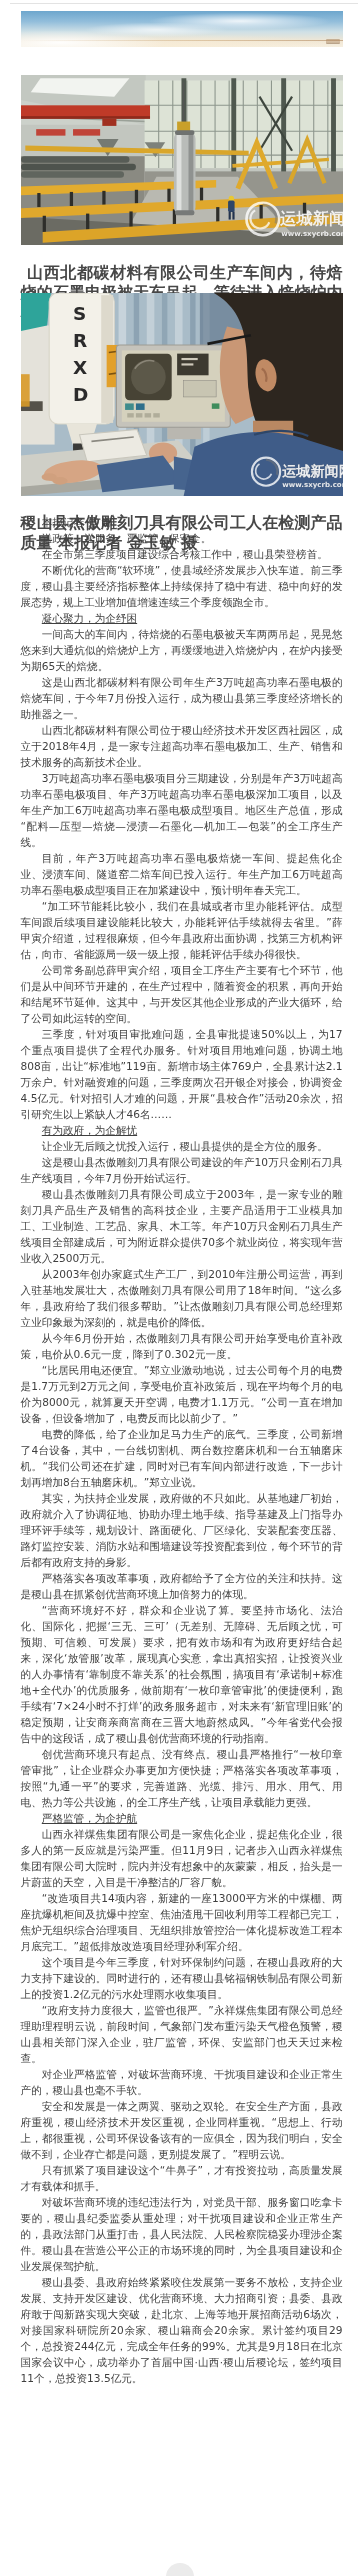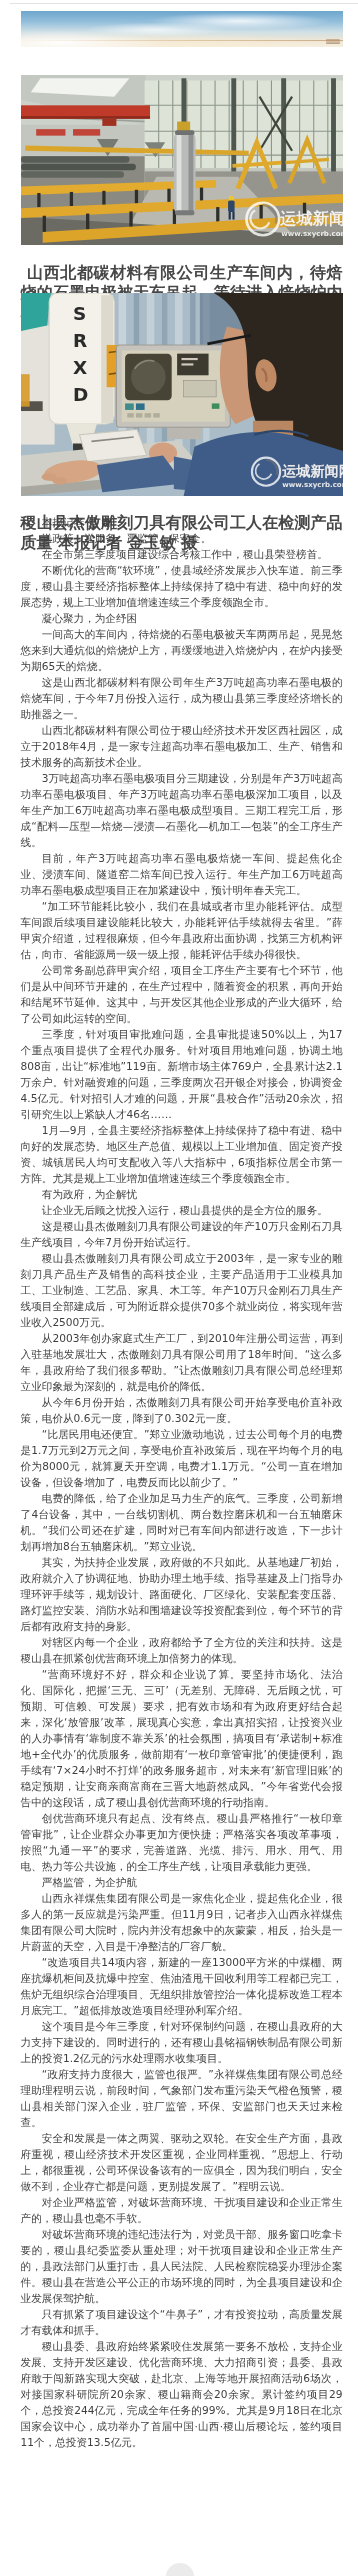--- a/index.html
+++ b/index.html
@@ -31,21 +31,21 @@
     text-align:justify;
   }
   .caption-1 { top:247px; text-indent:0.4em; }
   .caption-2 { top:497px; }
   .article {
     position:absolute; top:514px; left:20.6px; width:322px;
     font-size:10.6px; line-height:16px; color:#3f3f3f; text-align:justify;
   }
   .article p { margin:0; text-indent:2em; }
   .byline { font-weight:normal; }
-  .subhead { font-weight:normal; }
+  .subhead { font-weight:normal;text-decoration:underline; }
   .bottom-circle {
     position:absolute; left:166px; bottom:-15px; width:28px; height:28px;
     border-radius:50%; background:#ebebeb;
   }
   .wm-title { font-size:30px; font-weight:bold; fill:rgba(255,255,255,0.88);
     stroke:rgba(110,110,110,0.45); stroke-width:1px; paint-order:stroke; }
   .wm-url { font-size:13px; font-weight:bold; fill:rgba(255,255,255,0.85);
     stroke:rgba(110,110,110,0.4); stroke-width:0.8px; paint-order:stroke; }
   .wm-title-sm { font-size:26px; }
   .machine-letter { font-size:34px; font-weight:bold; fill:#2b2b2b; }
@@ -298,46 +298,45 @@
 
   <div class="article" id="article-body">
     <p class="byline">本报记者 范 娜</p>
   <p class="para">送政策、送服务、严监管、保安全。</p>
       <p class="para">在全市第三季度项目建设综合考核工作中，稷山县荣登榜首。</p>
       <p class="para">不断优化的营商“软环境”，使县域经济发展步入快车道。前三季度，稷山县主要经济指标整体上持续保持了稳中有进、稳中向好的发展态势，规上工业增加值增速连续三个季度领跑全市。</p>
       <p class="subhead">凝心聚力，为企纾困</p>
       <p class="para">一间高大的车间内，待焙烧的石墨电极被天车两两吊起，晃晃悠悠来到大通炕似的焙烧炉上方，再缓缓地进入焙烧炉内，在炉内接受为期65天的焙烧。</p>
       <p class="para">这是山西北都碳材料有限公司年生产3万吨超高功率石墨电极的焙烧车间，于今年7月份投入运行，成为稷山县第三季度经济增长的助推器之一。</p>
       <p class="para">山西北都碳材料有限公司位于稷山经济技术开发区西社园区，成立于2018年4月，是一家专注超高功率石墨电极加工、生产、销售和技术服务的高新技术企业。</p>
-      <p class="para">3万吨超高功率石墨电极项目分三期建设，分别是年产3万吨超高功率石墨电极项目、年产3万吨超高功率石墨电极深加工项目，以及年生产加工6万吨超高功率石墨电极成型项目。三期工程完工后，形成“配料—压型—焙烧—浸渍—石墨化—机加工—包装”的全工序生产线。</p>
+      <p class="para">3万吨超高功率石墨电极项目分三期建设，分别是年产3万吨超高功率石墨电极项目、年产3万吨超高功率石墨电极深加工项目，以及年生产加工6万吨超高功率石墨电极成型项目。地区生产总值，形成“配料—压型—焙烧—浸渍—石墨化—机加工—包装”的全工序生产线。</p>
       <p class="para">目前，年产3万吨超高功率石墨电极焙烧一车间、提起焦化企业、浸渍车间、隧道窑二焙车间已投入运行。年生产加工6万吨超高功率石墨电极成型项目正在加紧建设中，预计明年春天完工。</p>
       <p class="para">“加工环节能耗比较小，我们在县城或者市里办能耗评估。成型车间跟后续项目建设能耗比较大，办能耗评估手续就得去省里。”薛甲寅介绍道，过程很麻烦，但今年县政府出面协调，找第三方机构评估，向市、省能源局一级一级上报，能耗评估手续办得很快。</p>
       <p class="para">公司常务副总薛甲寅介绍，项目全工序生产主要有七个环节，他们是从中间环节开建的，在生产过程中，随着资金的积累，再向开始和结尾环节延伸。这其中，与开发区其他企业形成的产业大循环，给了公司如此运转的空间。</p>
       <p class="para">三季度，针对项目审批难问题，全县审批提速50%以上，为17个重点项目提供了全程代办服务。针对项目用地难问题，协调土地808亩，出让“标准地”119亩。新增市场主体769户，全县累计达2.1万余户。针对融资难的问题，三季度两次召开银企对接会，协调资金4.5亿元。针对招引人才难的问题，开展“县校合作”活动20余次，招引研究生以上紧缺人才46名……</p>
-      <p class="para">1月—9月，全县主要经济指标整体上持续保持了稳中有进、稳中向好的发展态势。地区生产总值、规模以上工业增加值、固定资产投资、城镇居民人均可支配收入等八大指标中，6项指标位居全市第一方阵。尤其是规上工业增加值增速连续三个季度领跑全市。</p>
       <p class="subhead">有为政府，为企解忧</p>
       <p class="para">让企业无后顾之忧投入运行，稷山县提供的是全方位的服务。</p>
       <p class="para">这是稷山县杰傲雕刻刀具有限公司建设的年产10万只金刚石刀具生产线项目，今年7月份开始试运行。</p>
       <p class="para">稷山县杰傲雕刻刀具有限公司成立于2003年，是一家专业的雕刻刀具产品生产及销售的高科技企业，主要产品适用于工业模具加工、工业制造、工艺品、家具、木工等。年产10万只金刚石刀具生产线项目全部建成后，可为附近群众提供70多个就业岗位，将实现年营业收入2500万元。</p>
       <p class="para">从2003年创办家庭式生产工厂，到2010年注册公司运营，再到入驻基地发展壮大，杰傲雕刻刀具有限公司用了18年时间。“这么多年，县政府给了我们很多帮助。”让杰傲雕刻刀具有限公司总经理郑立业印象最为深刻的，就是电价的降低。</p>
       <p class="para">从今年6月份开始，杰傲雕刻刀具有限公司开始享受电价直补政策，电价从0.6元一度，降到了0.302元一度。</p>
       <p class="para">“比居民用电还便宜。”郑立业激动地说，过去公司每个月的电费是1.7万元到2万元之间，享受电价直补政策后，现在平均每个月的电价为8000元，就算夏天开空调，电费才1.1万元。“公司一直在增加设备，但设备增加了，电费反而比以前少了。”</p>
       <p class="para">电费的降低，给了企业加足马力生产的底气。三季度，公司新增了4台设备，其中，一台线切割机、两台数控磨床机和一台五轴磨床机。“我们公司还在扩建，同时对已有车间内部进行改造，下一步计划再增加8台五轴磨床机。”郑立业说。</p>
       <p class="para">其实，为扶持企业发展，政府做的不只如此。从基地建厂初始，政府就介入了协调征地、协助办理土地手续、指导基建及上门指导办理环评手续等，规划设计、路面硬化、厂区绿化、安装配套变压器、路灯监控安装、消防水站和围墙建设等投资配套到位，每个环节的背后都有政府支持的身影。</p>
-      <p class="para">对辖区内每一个企业，政府都给予了全方位的关注和扶持。这是稷山县在抓紧创优营商环境上加倍努力的体现。</p>
+      <p class="para">严格落实各项改革事项，政府都给予了全方位的关注和扶持。这是稷山县在抓紧创优营商环境上加倍努力的体现。</p>
       <p class="para">“营商环境好不好，群众和企业说了算。要坚持市场化、法治化、国际化，把握‘三无、三可’（无差别、无障碍、无后顾之忧，可预期、可信赖、可发展）要求，把有效市场和有为政府更好结合起来，深化‘放管服’改革，展现真心实意，拿出真招实招，让投资兴业的人办事情有‘靠制度不靠关系’的社会氛围，搞项目有‘承诺制+标准地+全代办’的优质服务，做前期有‘一枚印章管审批’的便捷便利，跑手续有‘7×24小时不打烊’的政务服务超市，对未来有‘新官理旧账’的稳定预期，让安商亲商富商在三晋大地蔚然成风。”今年省党代会报告中的这段话，成了稷山县创优营商环境的行动指南。</p>
       <p class="para">创优营商环境只有起点、没有终点。稷山县严格推行“一枚印章管审批”，让企业群众办事更加方便快捷；严格落实各项改革事项，按照“九通一平”的要求，完善道路、光缆、排污、用水、用气、用电、热力等公共设施，的全工序生产线，让项目承载能力更强。</p>
       <p class="subhead">严格监管，为企护航</p>
       <p class="para">山西永祥煤焦集团有限公司是一家焦化企业，提起焦化企业，很多人的第一反应就是污染严重。但11月9日，记者步入山西永祥煤焦集团有限公司大院时，院内并没有想象中的灰蒙蒙，相反，抬头是一片蔚蓝的天空，入目是干净整洁的厂容厂貌。</p>
       <p class="para">“改造项目共14项内容，新建的一座13000平方米的中煤棚、两座抗爆机柜间及抗爆中控室、焦油渣甩干回收利用等工程都已完工，焦炉无组织综合治理项目、无组织排放管控治一体化提标改造工程本月底完工。”超低排放改造项目经理孙利军介绍。</p>
       <p class="para">这个项目是今年三季度，针对环保制约问题，在稷山县政府的大力支持下建设的。同时进行的，还有稷山县铭福钢铁制品有限公司新上的投资1.2亿元的污水处理雨水收集项目。</p>
       <p class="para">“政府支持力度很大，监管也很严。”永祥煤焦集团有限公司总经理助理程明云说，前段时间，气象部门发布重污染天气橙色预警，稷山县相关部门深入企业，驻厂监管，环保、安监部门也天天过来检查。</p>
+      <p class="para">对企业严格监管，对破坏营商环境、干扰项目建设和企业正常生产的，稷山县也毫不手软。</p>
       <p class="para">安全和发展是一体之两翼、驱动之双轮。在安全生产方面，县政府重视，稷山经济技术开发区重视，企业同样重视。“思想上、行动上，都很重视，公司环保设备该有的一应俱全，因为我们明白，安全做不到，企业存亡都是问题，更别提发展了。”程明云说。</p>
-      <p class="para">对企业严格监管，对破坏营商环境、干扰项目建设和企业正常生产的，稷山县也毫不手软。</p>
+      <p class="para">只有抓紧了项目建设这个“牛鼻子”，才有投资拉动，高质量发展才有载体和抓手。</p>
       <p class="para">对破坏营商环境的违纪违法行为，对党员干部、服务窗口吃拿卡要的，稷山县纪委监委从重处理；对干扰项目建设和企业正常生产的，县政法部门从重打击，县人民法院、人民检察院稳妥办理涉企案件。稷山县在营造公平公正的市场环境的同时，为全县项目建设和企业发展保驾护航。</p>
-      <p class="para">只有抓紧了项目建设这个“牛鼻子”，才有投资拉动，高质量发展才有载体和抓手。</p>
       <p class="para">稷山县委、县政府始终紧紧咬住发展第一要务不放松，支持企业发展、支持开发区建设、优化营商环境、大力招商引资；县委、县政府敢于闯新路实现大突破，赴北京、上海等地开展招商活动6场次，对接国家科研院所20余家、稷山籍商会20余家。累计签约项目29个，总投资244亿元，完成全年任务的99%。尤其是9月18日在北京国家会议中心，成功举办了首届中国·山西·稷山后稷论坛，签约项目11个，总投资13.5亿元。</p>
     </div>
 
   <div class="bottom-circle"></div>
 
 </div>
 
 
 </body></html>

